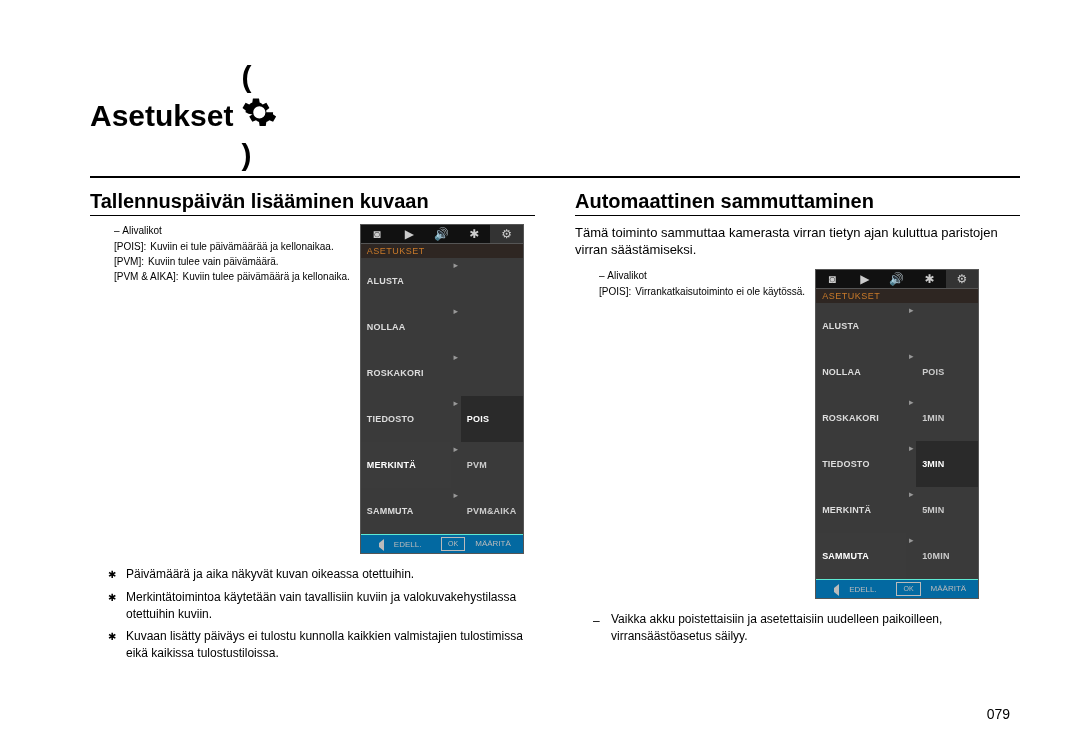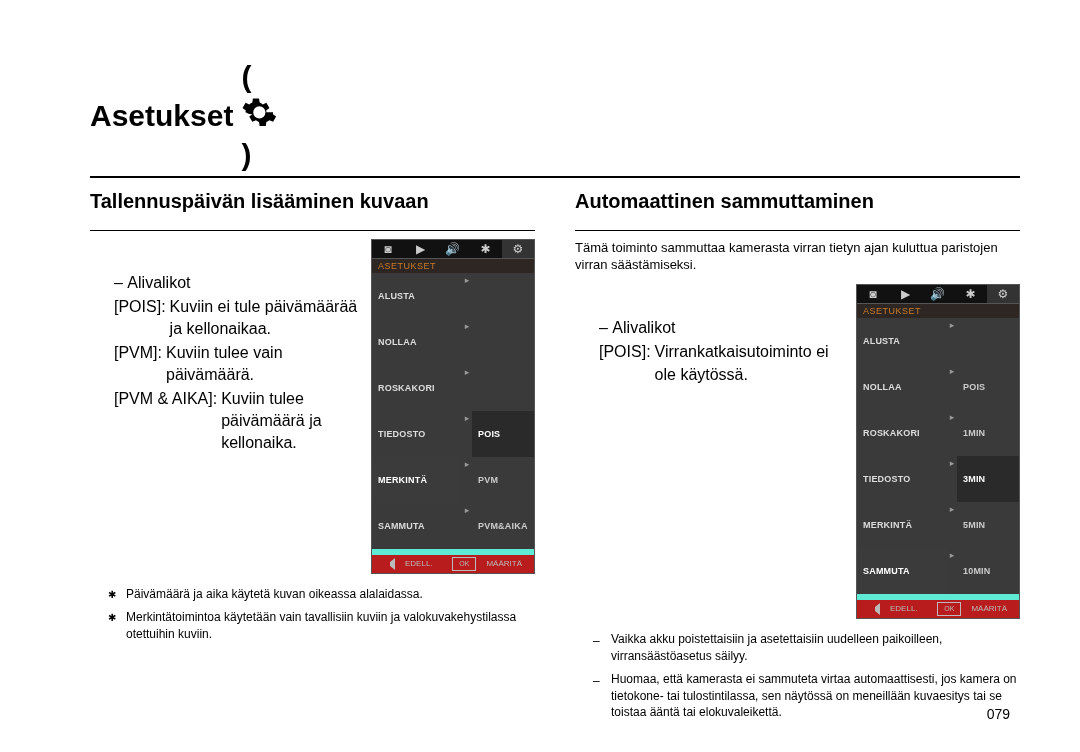--- a/index.html
+++ b/index.html
@@ -32,39 +32,38 @@
     gap: 40px;
   }
   .col {
     flex: 1;
     min-width: 0;
   }
   .subtitle {
     font-size: 20px;
     font-weight: bold;
     border-bottom: 1px solid #000;
-    padding-bottom: 17px;
+    padding-bottom: 2px;
     margin-bottom: 8px;
   }
   .intro {
     font-size: 13px;
     line-height: 1.35;
     margin-bottom: 10px;
   }
   .subcontent {
     display: flex;
     gap: 10px;
     align-items: flex-start;
     margin-bottom: 10px;
   }
   .sublist {
-    font-size: 16px;
+    font-size: 10px;
     line-height: 1.4;
     padding-left: 24px;
-    margin-top: 33px;
   }
   .sublist .label { display:inline-block; }
   .deflist { margin-top:2px; }
   .deflist .row { display:flex; margin-top:1px;}
   .deflist .k { white-space:nowrap; }
   .deflist .v { padding-left:4px; }
 
   
   .cam {
     width: 164px;
@@ -108,24 +107,25 @@
     letter-spacing: 0.2px;
     font-weight: bold;
   }
   .cam-left { width: 78px; color:#ddd; }
   .cam-left.hl { background:#3b3b3b; color:#fff; }
   .cam-arrow { width:10px; text-align:center; color:#999; font-size:9px; padding:2px 0;}
   .cam-right { flex:1; color:#ccc; }
   .cam-right.hl { background:#2a2a2a; color:#fff; }
   .cam-foot {
     display:flex;
-    background:#b91c1c;
-    border-top:6px solid #5eead4;
+    background:#0369a1;
+    border-top:1px solid #5eead4;
     font-size:8px;
     color:#bbb;
+    align-items:flex-end;
   }
   .cam-foot span { padding:2px 6px; display:flex; align-items:center; gap:4px;}
   .tri-l { display:inline-block; width:0;height:0;border-top:4px solid transparent;border-bottom:4px solid transparent;border-right:5px solid #bbb;}
   .okbox { display:inline-block; border:1px solid #bbb; font-size:7px; padding:0 2px; line-height:1.2;}
 
   .notes {
     font-size: 12px;
     line-height: 1.4;
     padding-left: 22px;
   }
@@ -233,22 +233,23 @@
               <span style="margin-left:auto">
                   <span class="okbox">OK</span>
                   <span>MÄÄRITÄ</span>
                 </span>
             </div>
           </div>
         </div>
       </div>
 
       <ul class="notes star">
-        <li>Päivämäärä ja aika käytetä kuvan oikeassa alalaidassa.</li>
+        <li>Päivämäärä ja aika näkyvät kuvan oikeassa otettuihin.</li>
         <li>Merkintätoimintoa käytetään vain tavallisiin kuviin ja valokuvakehystilassa otettuihin kuviin.</li>
+        <li>Kuvaan lisätty päiväys ei tulostu kunnolla kaikkien valmistajien tulostimissa eikä kaikissa tulostustiloissa.</li>
       </ul>
     </div>
 
     <div class="col">
       <div class="subtitle">Automaattinen sammuttaminen</div>
       <div class="intro">Tämä toiminto sammuttaa kamerasta virran tietyn ajan kuluttua paristojen virran säästämiseksi.</div>
 
       <div class="subcontent">
         <div class="sublist">
           – <span class="label">Alivalikot</span>
@@ -308,19 +309,18 @@
                   <span class="okbox">OK</span>
                   <span>MÄÄRITÄ</span>
                 </span>
             </div>
           </div>
         </div>
       </div>
 
       <ul class="notes dash">
         <li>Vaikka akku poistettaisiin ja asetettaisiin uudelleen paikoilleen, virransäästöasetus säilyy.</li>
-        <li>Huomaa, että kamerasta ei sammuteta virtaa automaattisesti, jos kamera on tietokone- tai tulostintilassa, sen näytössä on meneillään kuvaesitys tai se toistaa ääntä tai elokuvaleikettä.</li>
       </ul>
     </div>
   </div>
 </div>
 
 <div class="pagenum">079</div>
 
 </body></html>

